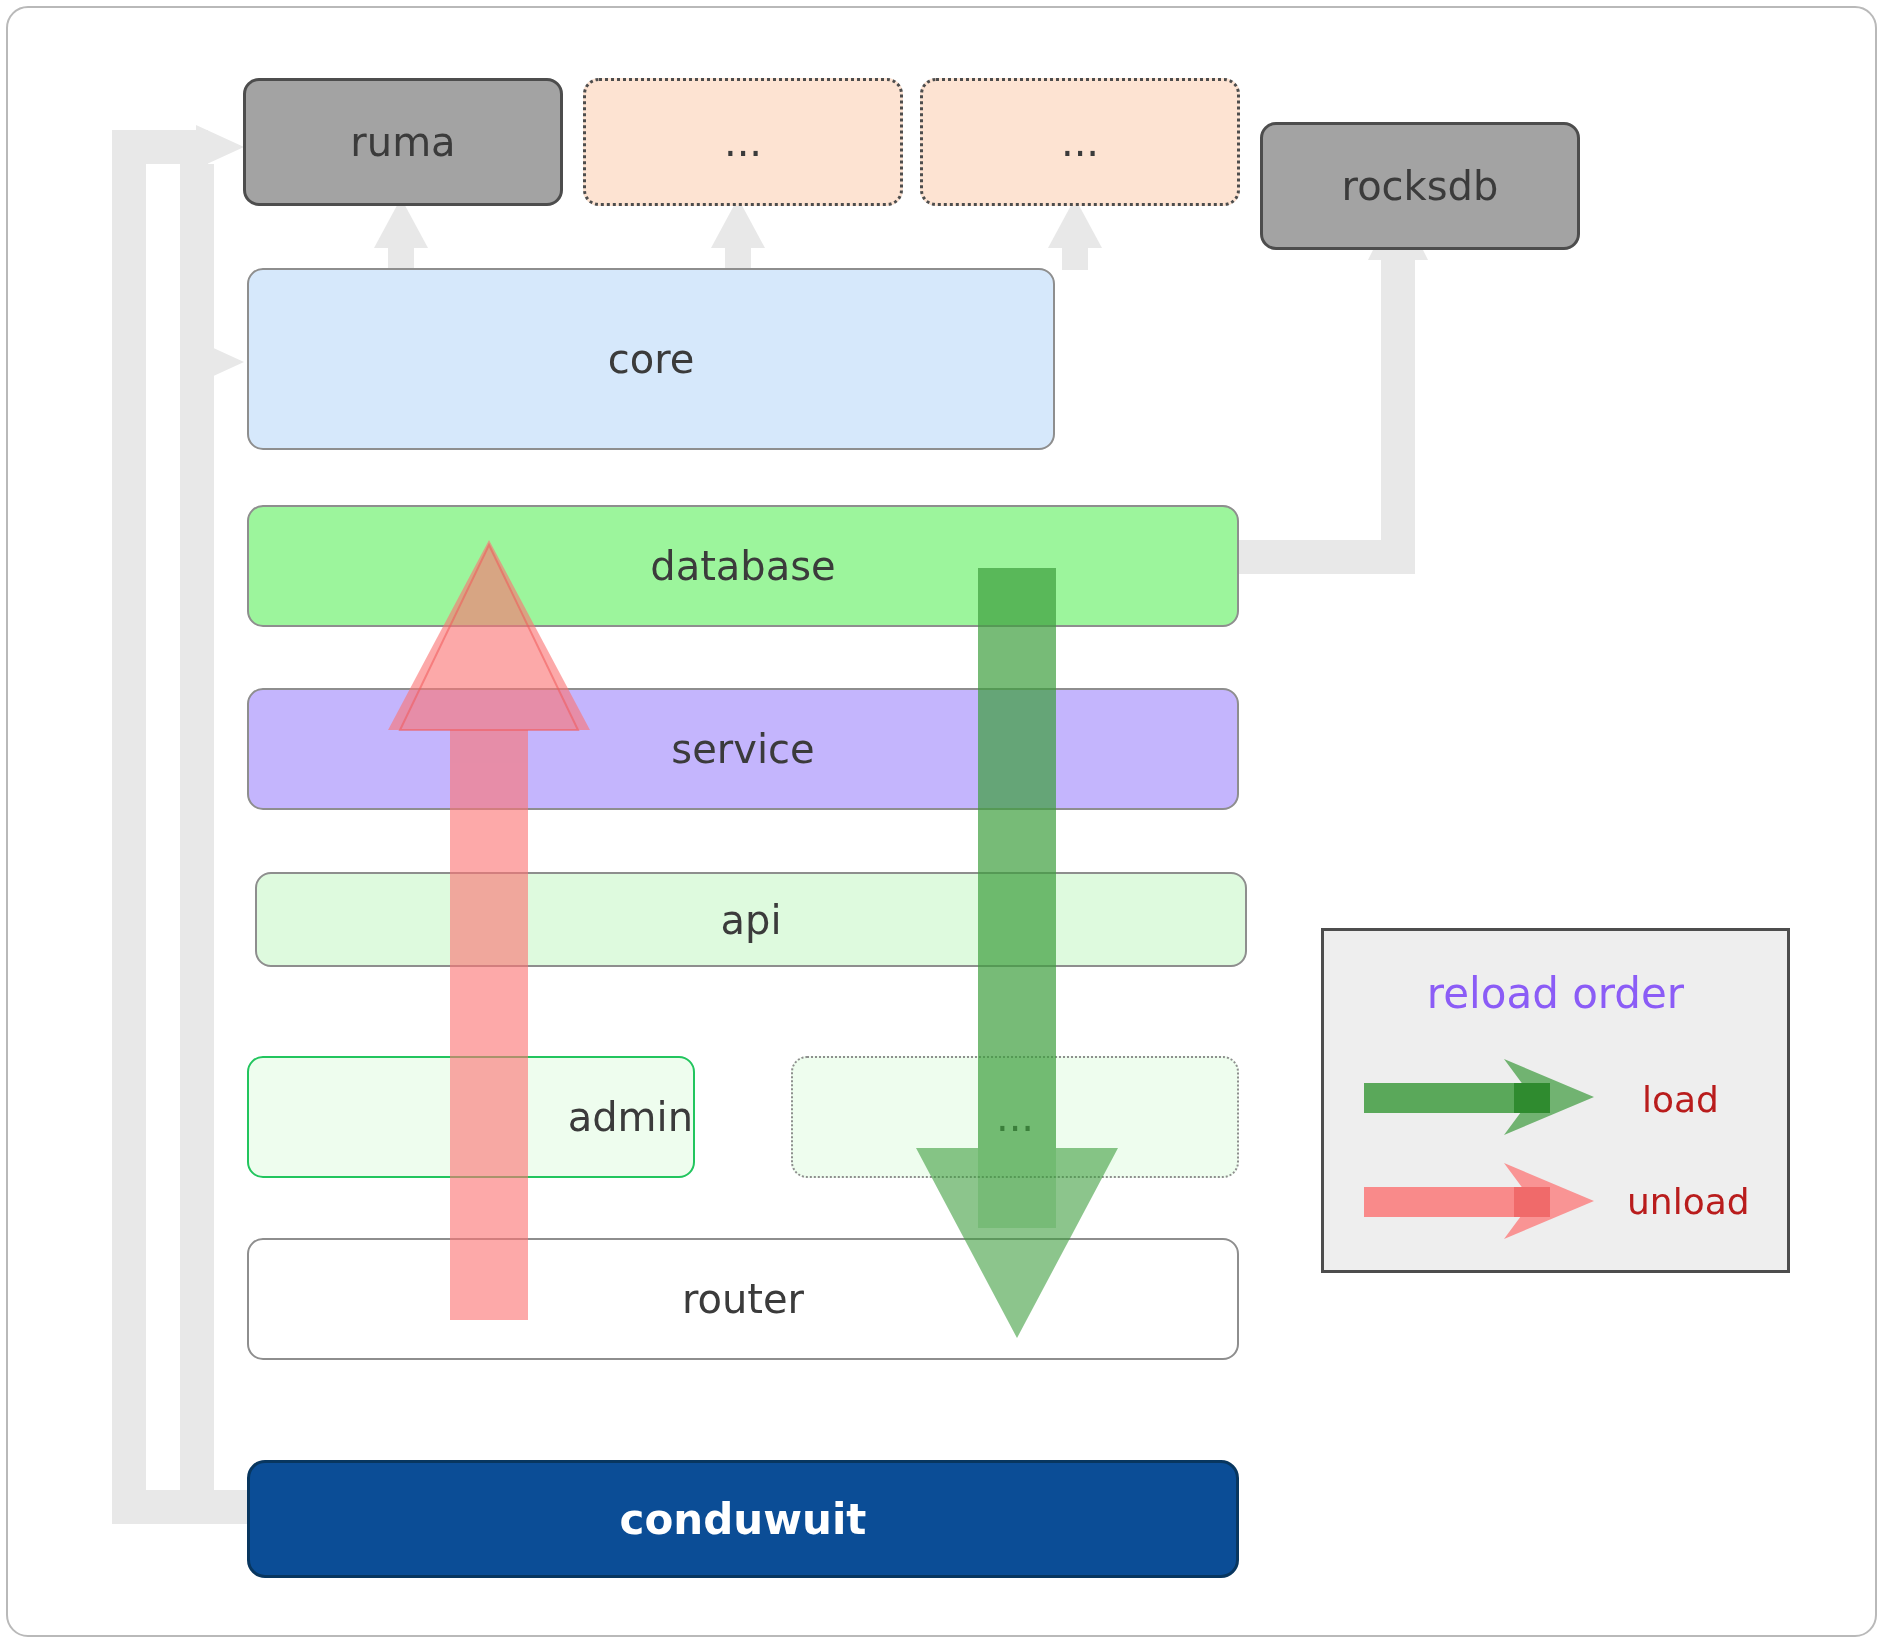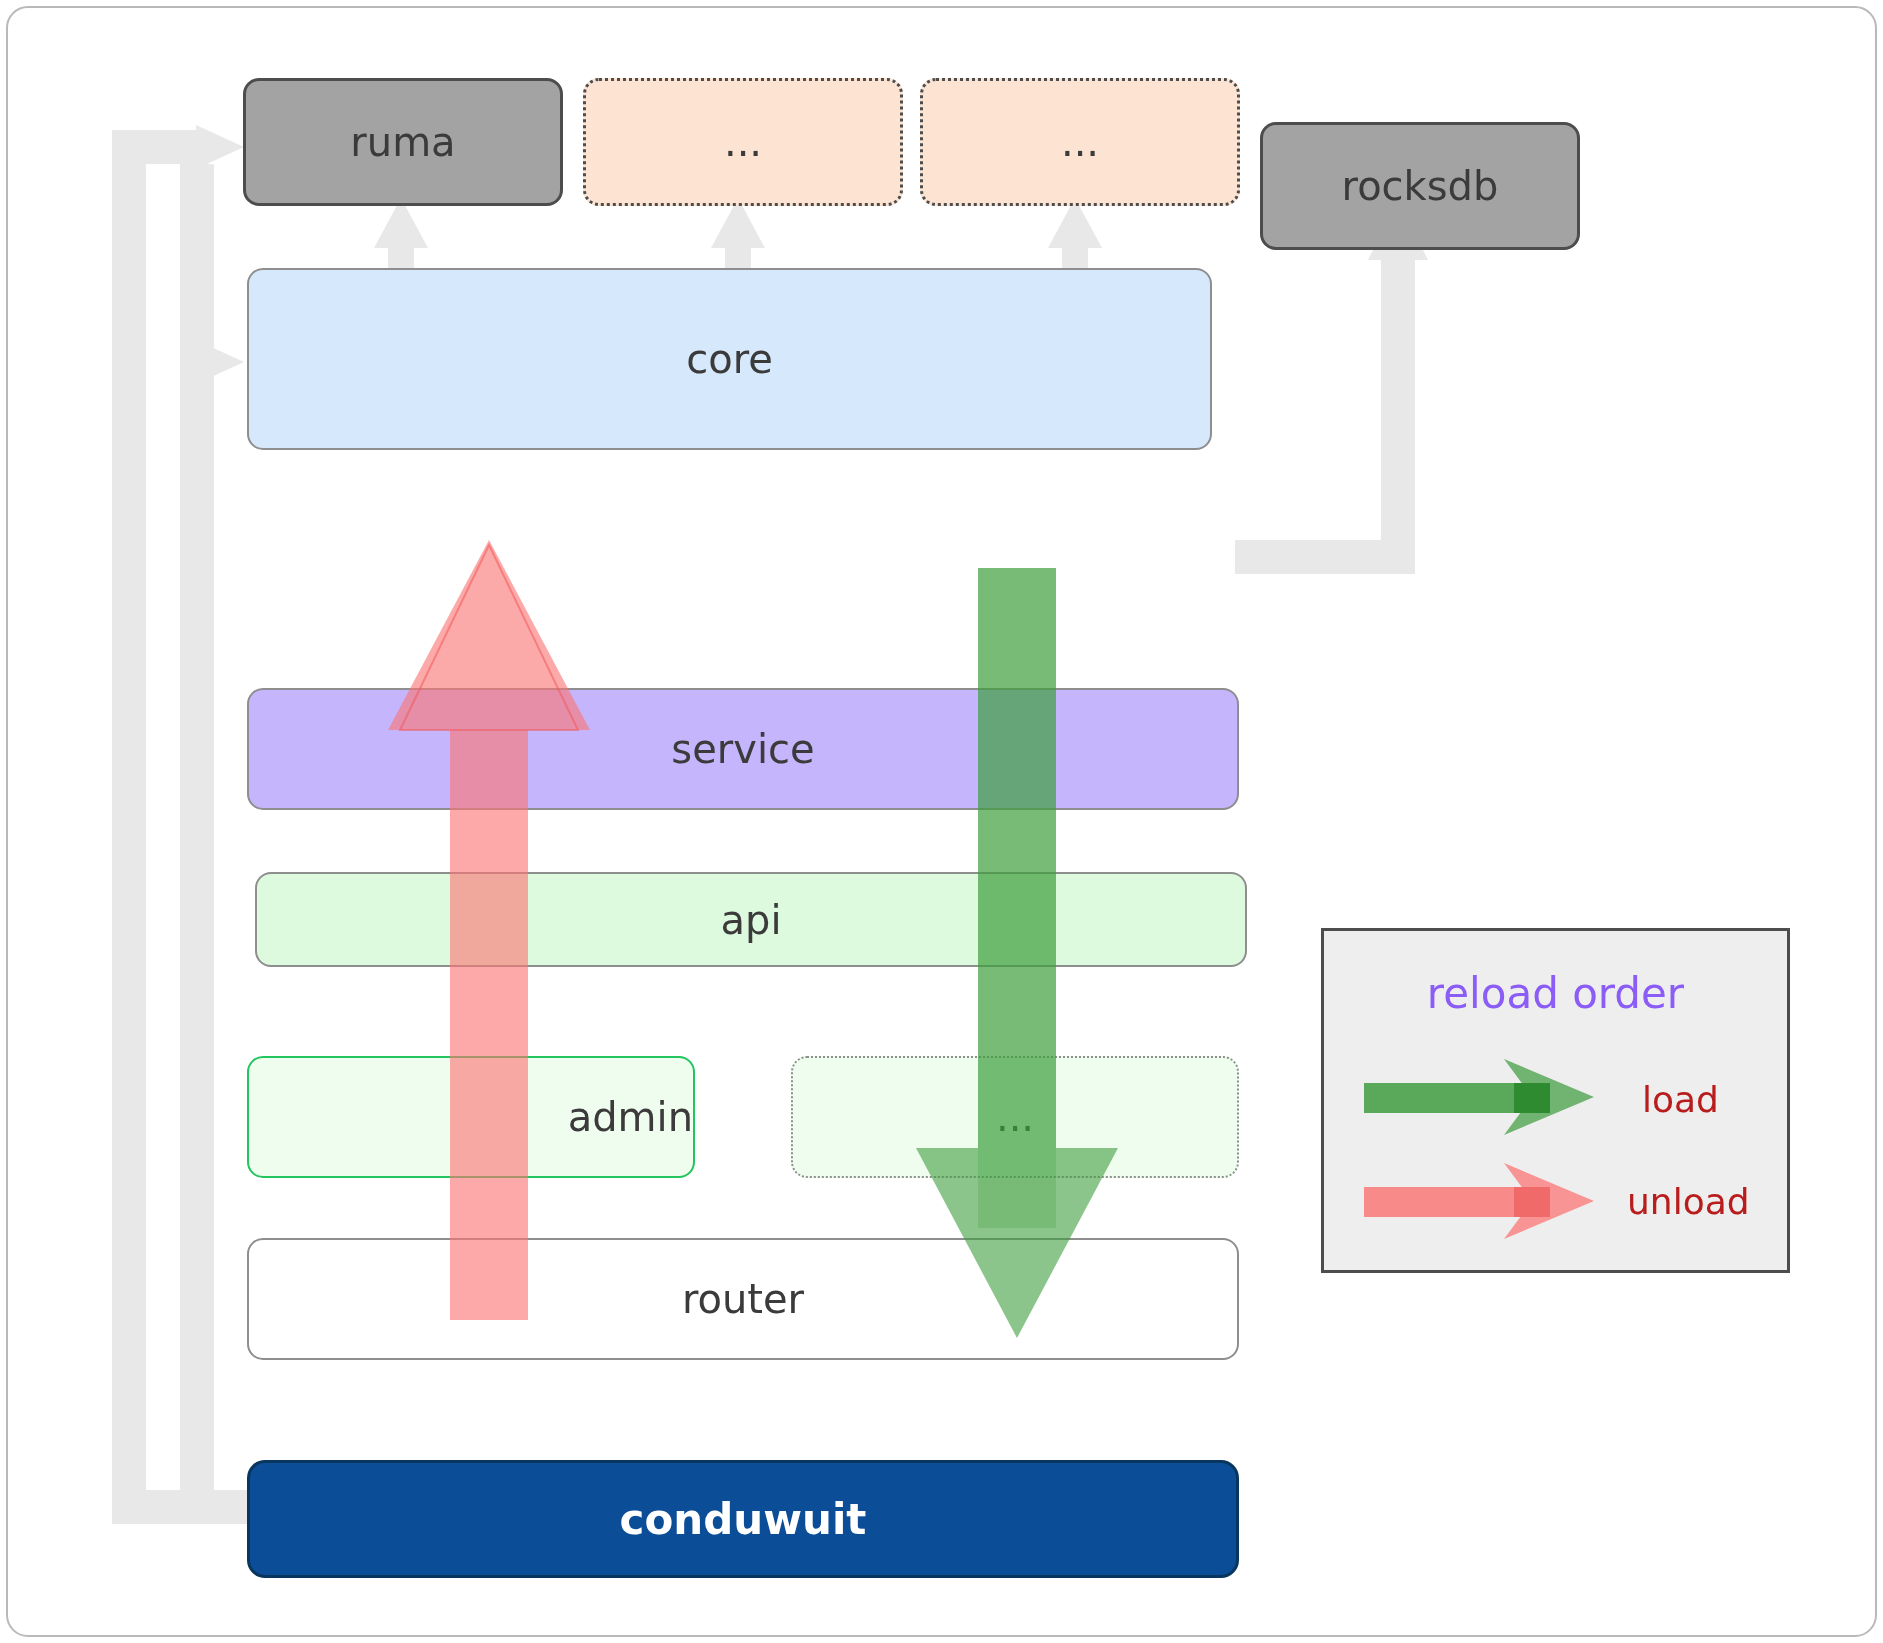--- a/index.html
+++ b/index.html
@@ -173,24 +173,27 @@
   </div>
 
   <div class="node dep-dotted" style="left:920px; top:78px; width:320px; height:128px;">
     <span class="node-label">...</span>
   </div>
 
   <div class="node dep-solid" style="left:1260px; top:78px; width:320px; height:128px;margin-top:44px;">
     <span class="node-label">rocksdb</span>
   </div>
 
-  <div class="node core" style="left:247px; top:268px; width:965px; height:182px;">
+  <div class="node core" style="left:247px; top:268px; width:808px; height:182px;">
     <span class="node-label">core</span>
   </div>
 
+  <div class="node l1" style="left:247px; top:505px; width:992px; height:122px;">
+    <span class="node-label">database</span>
+  </div>
 
   <div class="node l2" style="left:247px; top:688px; width:992px; height:122px;">
     <span class="node-label">service</span>
   </div>
 
   <div class="node l3" style="left:255px; top:872px; width:992px; height:95px;">
     <span class="node-label">api</span>
   </div>
 
   <div class="node l4" style="left:247px; top:1056px; width:448px; height:122px;">

